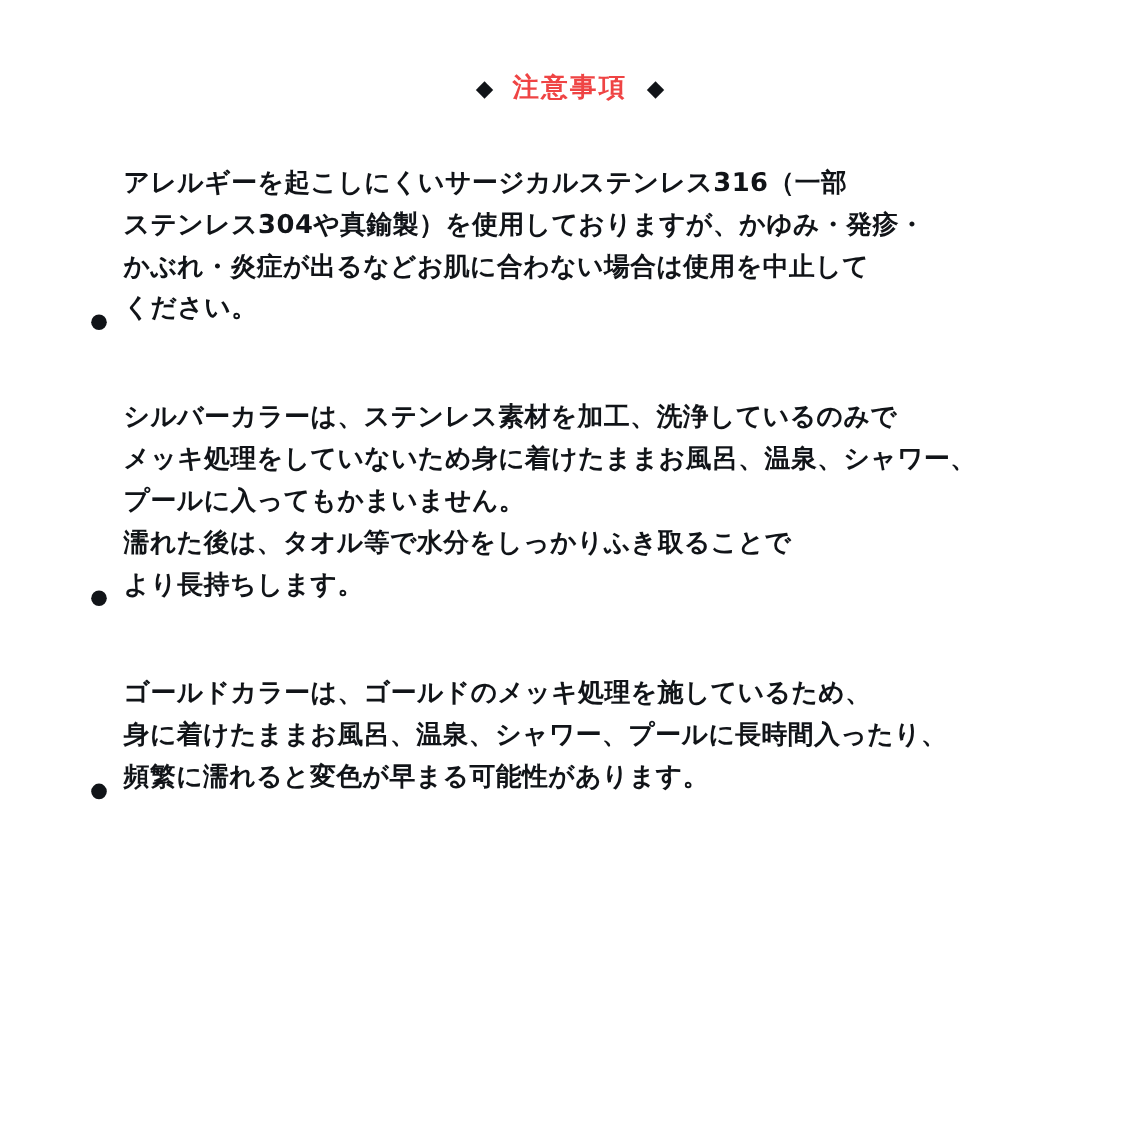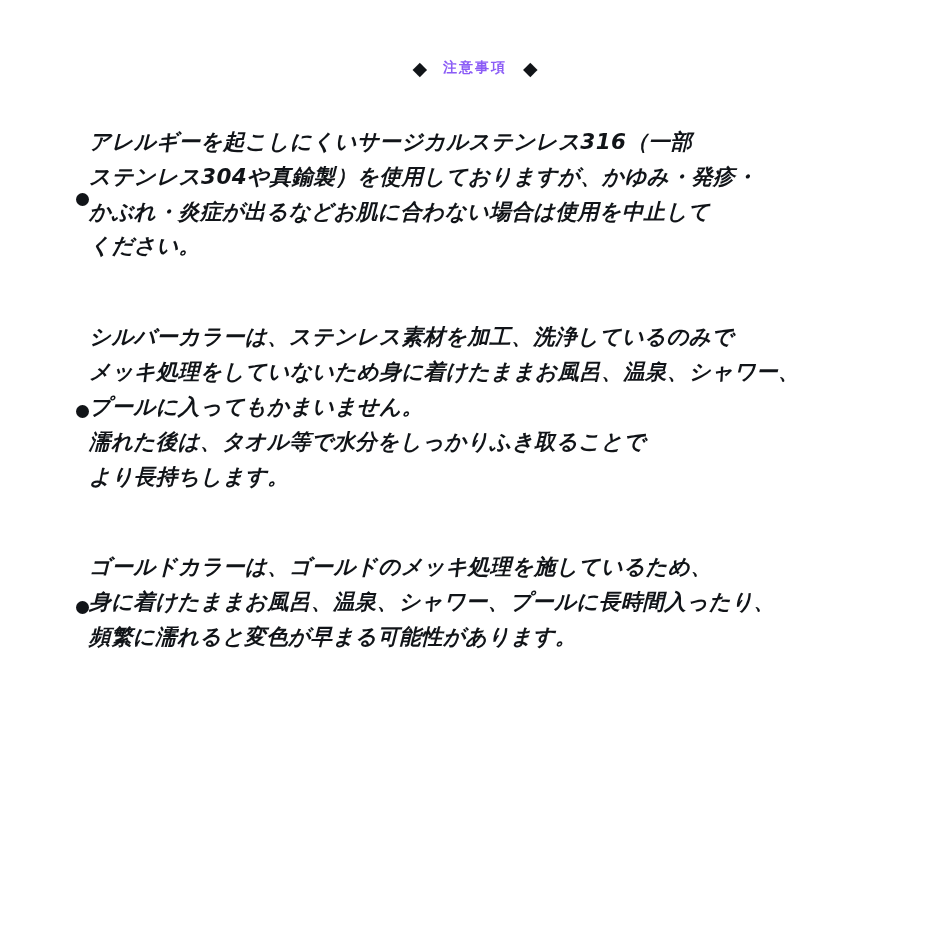--- a/index.html
+++ b/index.html
@@ -28,35 +28,35 @@
     gap: 16px;
     margin: 0 0 48px 0;
   }
   .diamond {
     font-size: 19px;
     line-height: 1;
     color: #111418;
     transform: translateY(1px);
   }
   .title-text {
-    font-size: 14px;
+    font-size: 22px;
     font-weight: bold;
     letter-spacing: 2px;
-    color: #8b5cf6;
+    color: #ef4444;
   }
   .notes {
     margin: 0;
     padding: 0 0 0 16px;
     list-style: none;
   }
   .note-item {
     display: flex;
-    align-items: center;
+    align-items: flex-end;
+    gap: 14px;
     margin-bottom: 56px;
-    font-style: italic;
   }
   .note-item.gap-large {
     margin-bottom: 78px;
   }
   .bullet {
     flex: 0 0 auto;
     width: 13px;
     height: 13px;
     border-radius: 50%;
     background: #111418;

